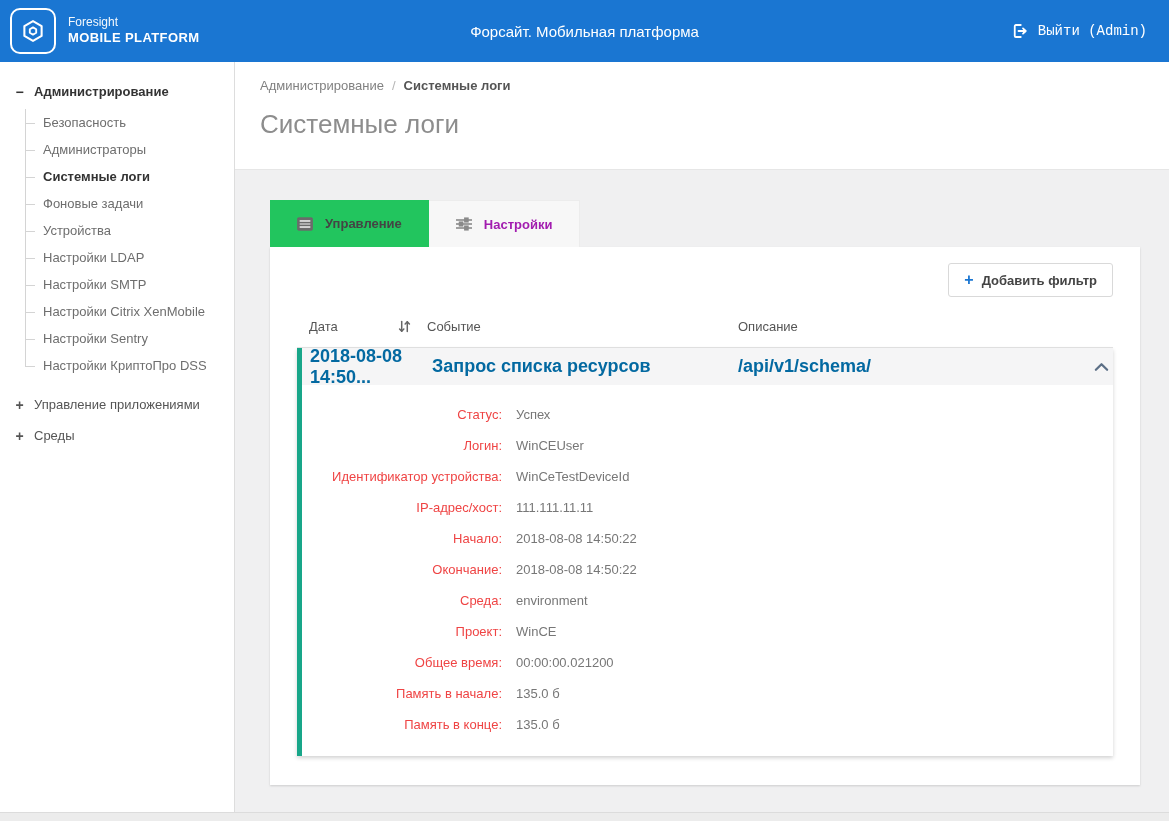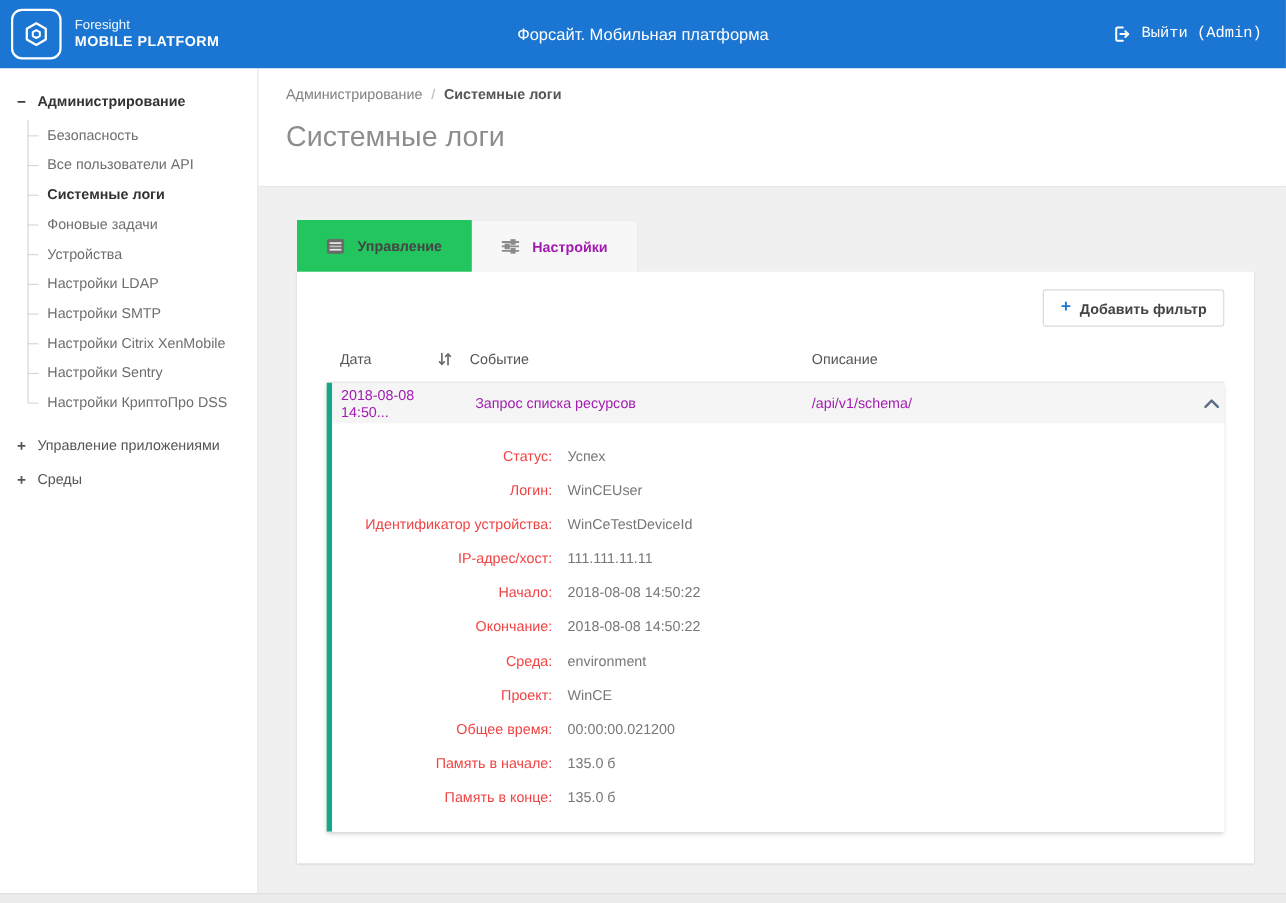--- a/index.html
+++ b/index.html
@@ -53,21 +53,21 @@
   .btn-filter { display:flex; align-items:center; gap:8px; background:#fff; border:1px solid #d9d9d9; border-radius:3px; padding:8px 15px; font-size:13px; font-weight:bold; color:#444; cursor:pointer; font-family:inherit; }
   .btn-filter .plus { color:#1a76d2; font-size:16px; font-weight:bold; line-height:1; }
 
   .thead { display:flex; align-items:center; padding:10px 0 13px; border-bottom:1px solid #e4e4e4; font-size:13px; font-weight:normal; color:#555; }
   .col-date { width:130px; padding-left:12px; display:flex; align-items:center; justify-content:space-between; padding-right:16px; }
   .col-event { flex:1; }
   .col-desc { width:345px; }
   .col-chev { width:30px; display:flex; justify-content:flex-end; }
 
   .log-entry { border-left:5px solid #18a689; box-shadow:0 2px 4px rgba(0,0,0,.18); }
-  .row-summary { display:flex; align-items:center; height:37px; background:#f5f5f6; font-size:13px; color:#a21caf; cursor:pointer; }
+  .row-summary { display:flex; align-items:center; height:37px; background:#f5f5f6; font-size:18px; color:#0369a1; cursor:pointer;font-weight:bold; }
   .row-summary .col-date { padding-left:8px; justify-content:flex-start; }
   .chev-btn { background:none; border:none; cursor:pointer; padding:0 4px; display:flex; align-items:center; }
 
   .detail-panel { background:#fff; padding:14px 0 16px; }
   .detail-row { display:flex; align-items:center; padding:8px 0; font-size:13px; }
   .detail-label { width:200px; text-align:right; font-weight:normal; color:#ef4444; flex:none; }
   .detail-value { margin-left:14px; color:#777; }
 
   .bottom-strip { position:absolute; left:0; right:0; bottom:0; height:9px; background:#ececec; border-top:1px solid #dcdcdc; }
 
@@ -106,21 +106,21 @@
 
   <div class="body-row">
 
     <div class="sidebar">
       <div class="nav-root expanded">
         <span class="toggle-glyph">−</span>
         <span>Администрирование</span>
       </div>
       <ul class="tree">
         <li>Безопасность</li>
-        <li>Все пользователи API</li>
+        <li>Администраторы</li>
         <li class="active">Системные логи</li>
         <li>Фоновые задачи</li>
         <li>Устройства</li>
         <li>Настройки LDAP</li>
         <li>Настройки SMTP</li>
         <li>Настройки Citrix XenMobile</li>
         <li>Настройки Sentry</li>
         <li>Настройки КриптоПро DSS</li>
       </ul>
       <div class="nav-root">

